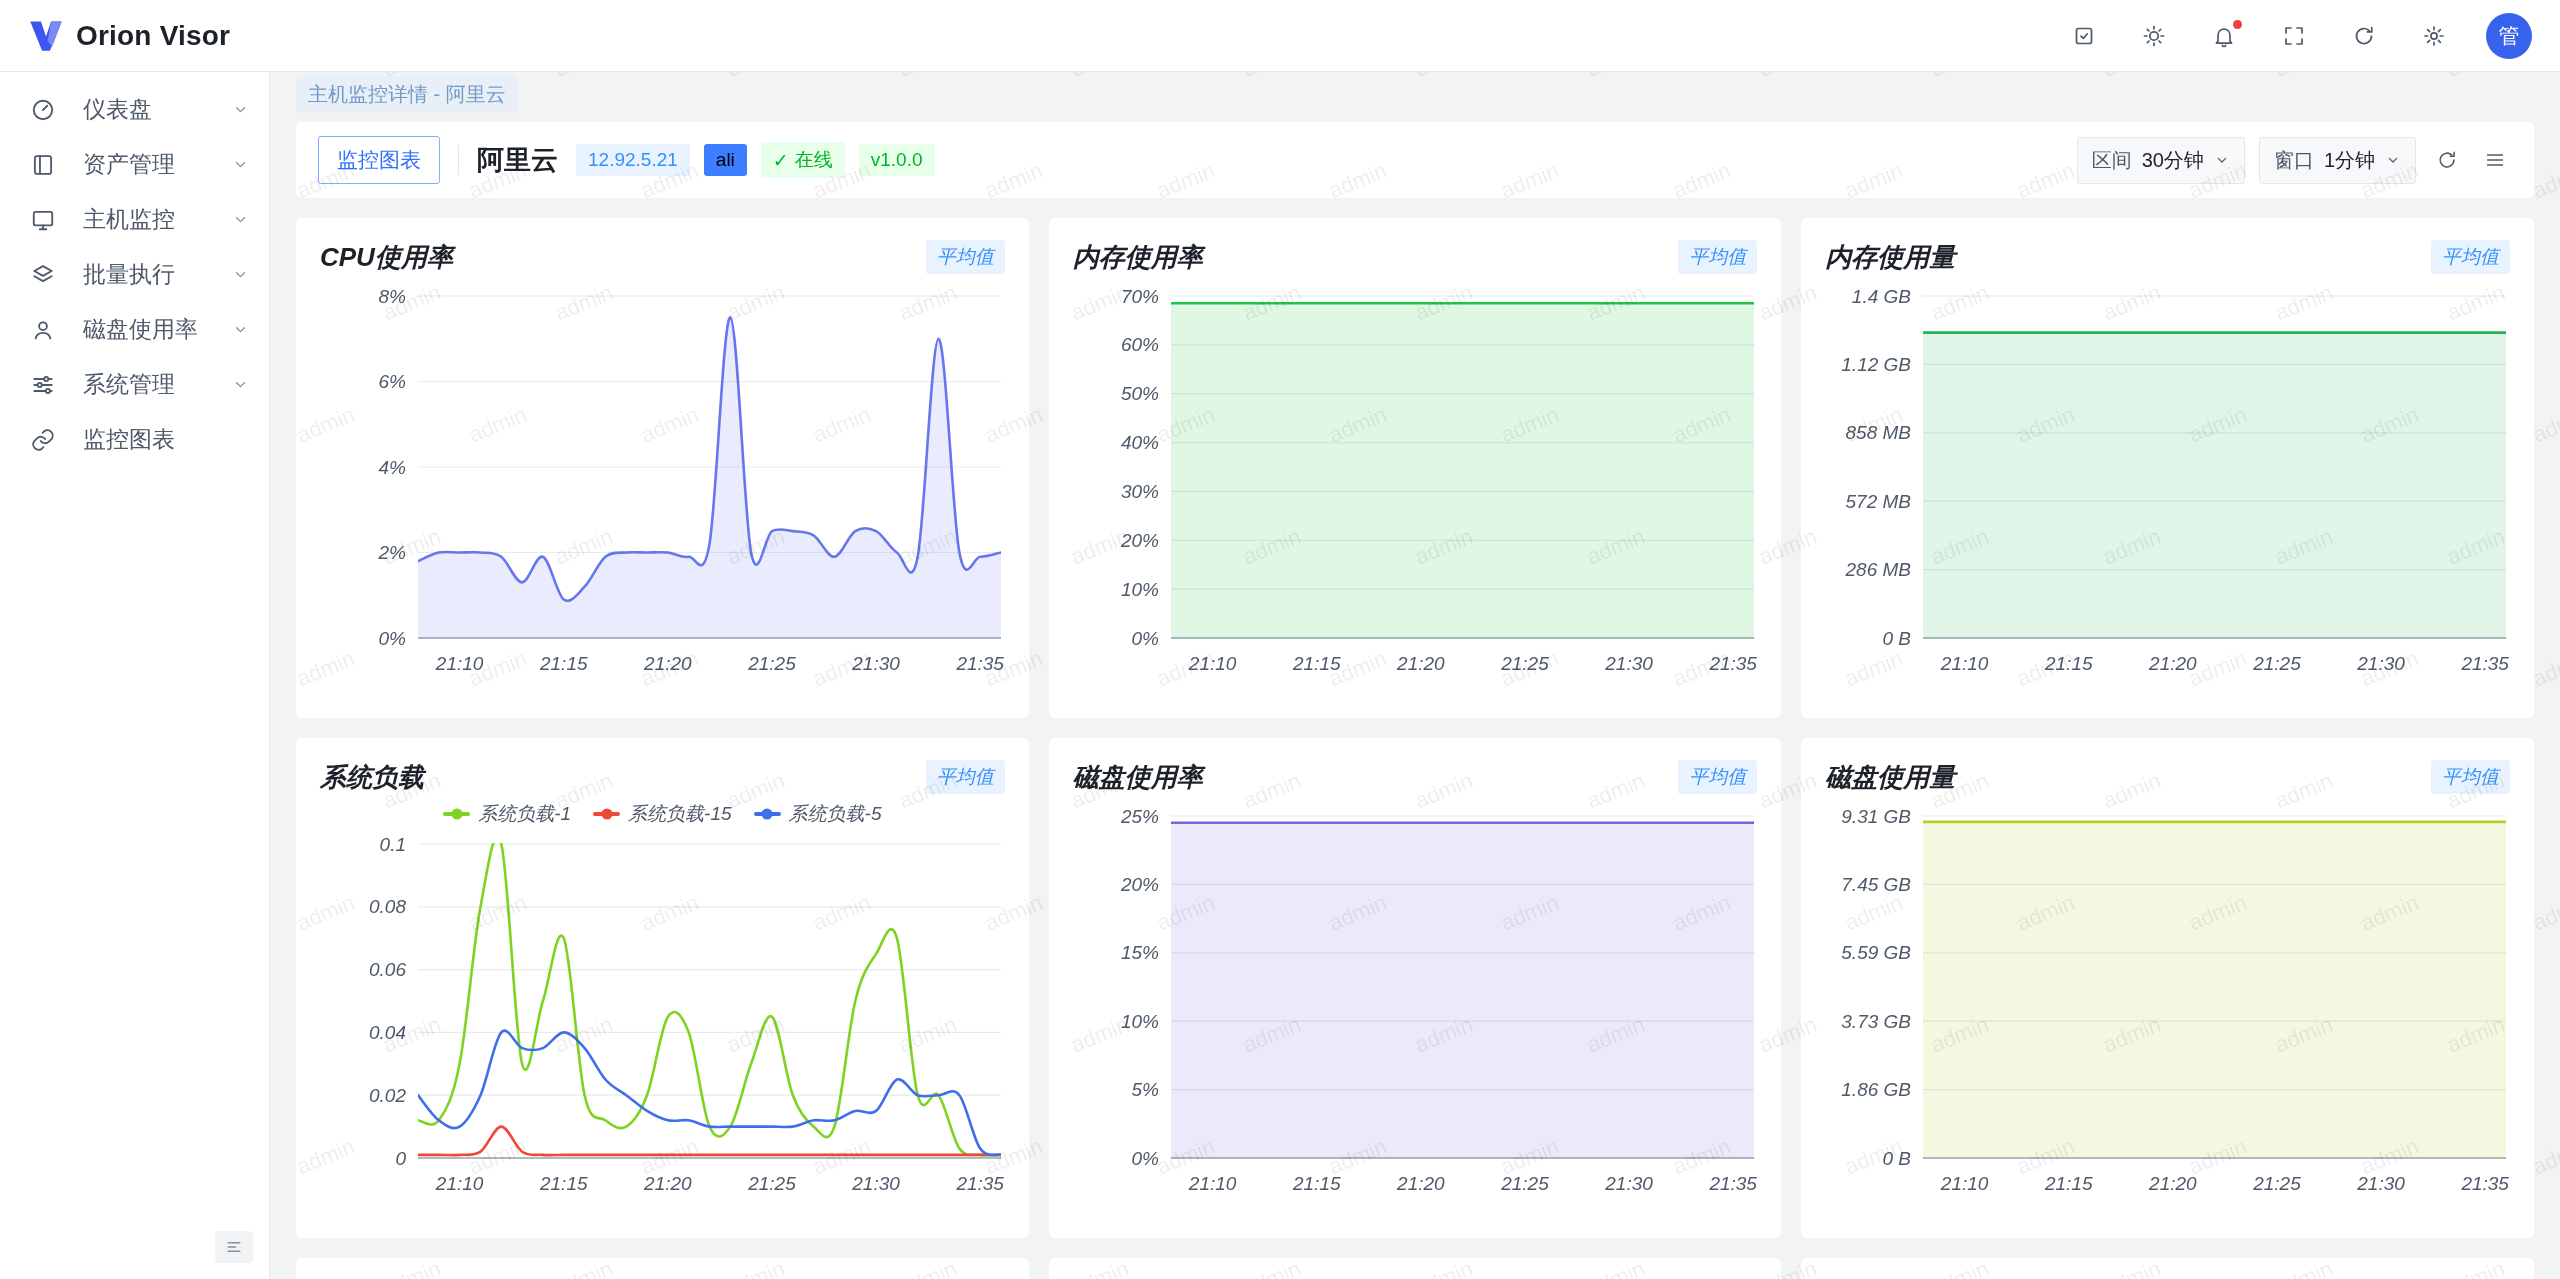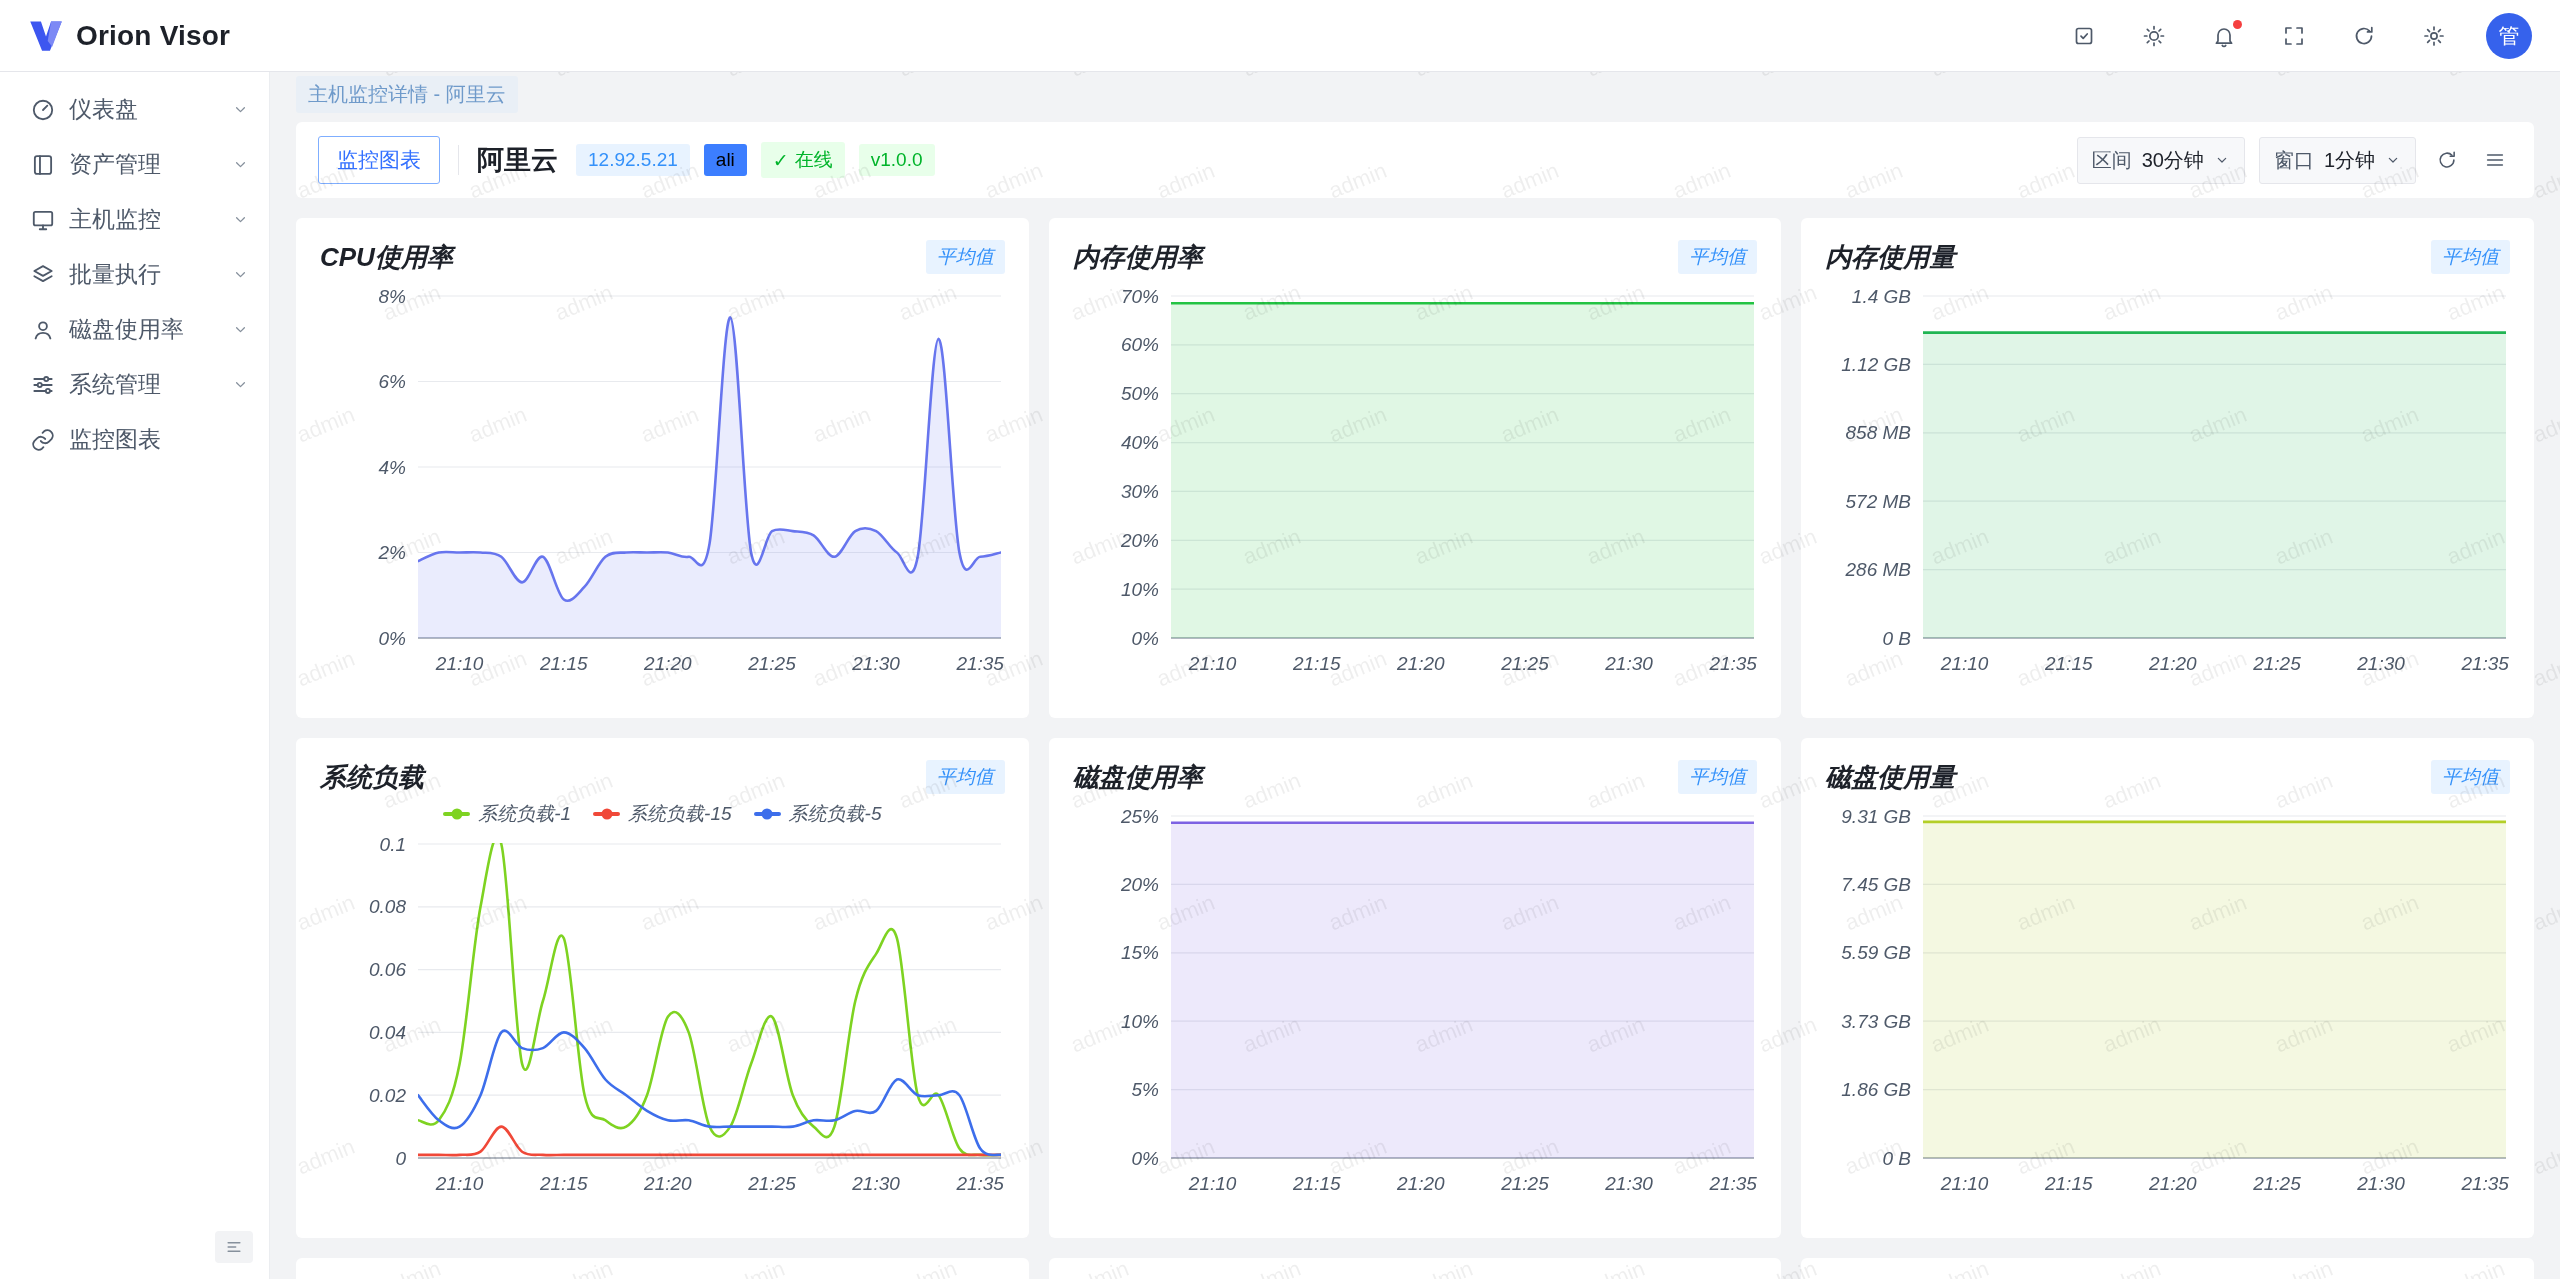--- a/index.html
+++ b/index.html
@@ -13,21 +13,21 @@
   .brand-text{font-size:28px;font-weight:600;color:#1D2129;letter-spacing:.2px;}
   .topbar-actions{display:flex;align-items:center;gap:34px;}
   .icon-btn{background:none;border:none;padding:6px;cursor:pointer;display:flex;align-items:center;justify-content:center;position:relative;}
   .icon-btn svg{display:block;}
   .red-dot{position:absolute;top:2px;right:0px;width:9px;height:9px;border-radius:50%;background:#F53F3F;}
   .avatar{width:46px;height:46px;border-radius:50%;background:#3662EC;color:#fff;font-size:21px;display:flex;align-items:center;justify-content:center;cursor:pointer;}
 
   
   .body-row{flex:1;display:flex;min-height:0;}
   .sidebar{width:270px;background:#fff;border-right:1px solid #EBEDF0;position:relative;padding-top:10px;flex:0 0 auto;}
-  .menu-item{height:55px;display:flex;align-items:center;gap:13px;padding:0 20px 0 30px;cursor:pointer;color:#4E5969;}
+  .menu-item{height:55px;display:flex;align-items:center;gap:27px;padding:0 20px 0 30px;cursor:pointer;color:#4E5969;}
   .menu-item.active{background:#F2F3F5;color:#1D2129;}
   .mi-label{font-size:23px;flex:0 0 auto;}
   .mi-chevron{margin-left:auto;}
   .collapse-btn{position:absolute;right:16px;bottom:16px;width:38px;height:32px;border-radius:4px;background:#F2F3F5;display:flex;align-items:center;justify-content:center;cursor:pointer;border:none;}
 
   .main{flex:1;position:relative;overflow:hidden;display:flex;flex-direction:column;}
   .breadcrumb-bar{height:44px;display:flex;align-items:center;padding:0 26px;flex:0 0 auto;}
   .breadcrumb{font-size:20px;color:#6F9ACA;background:#E9EFF6;border-radius:3px;padding:5px 12px;cursor:pointer;}
   .content{flex:1;padding:0 26px;min-height:0;}
 

